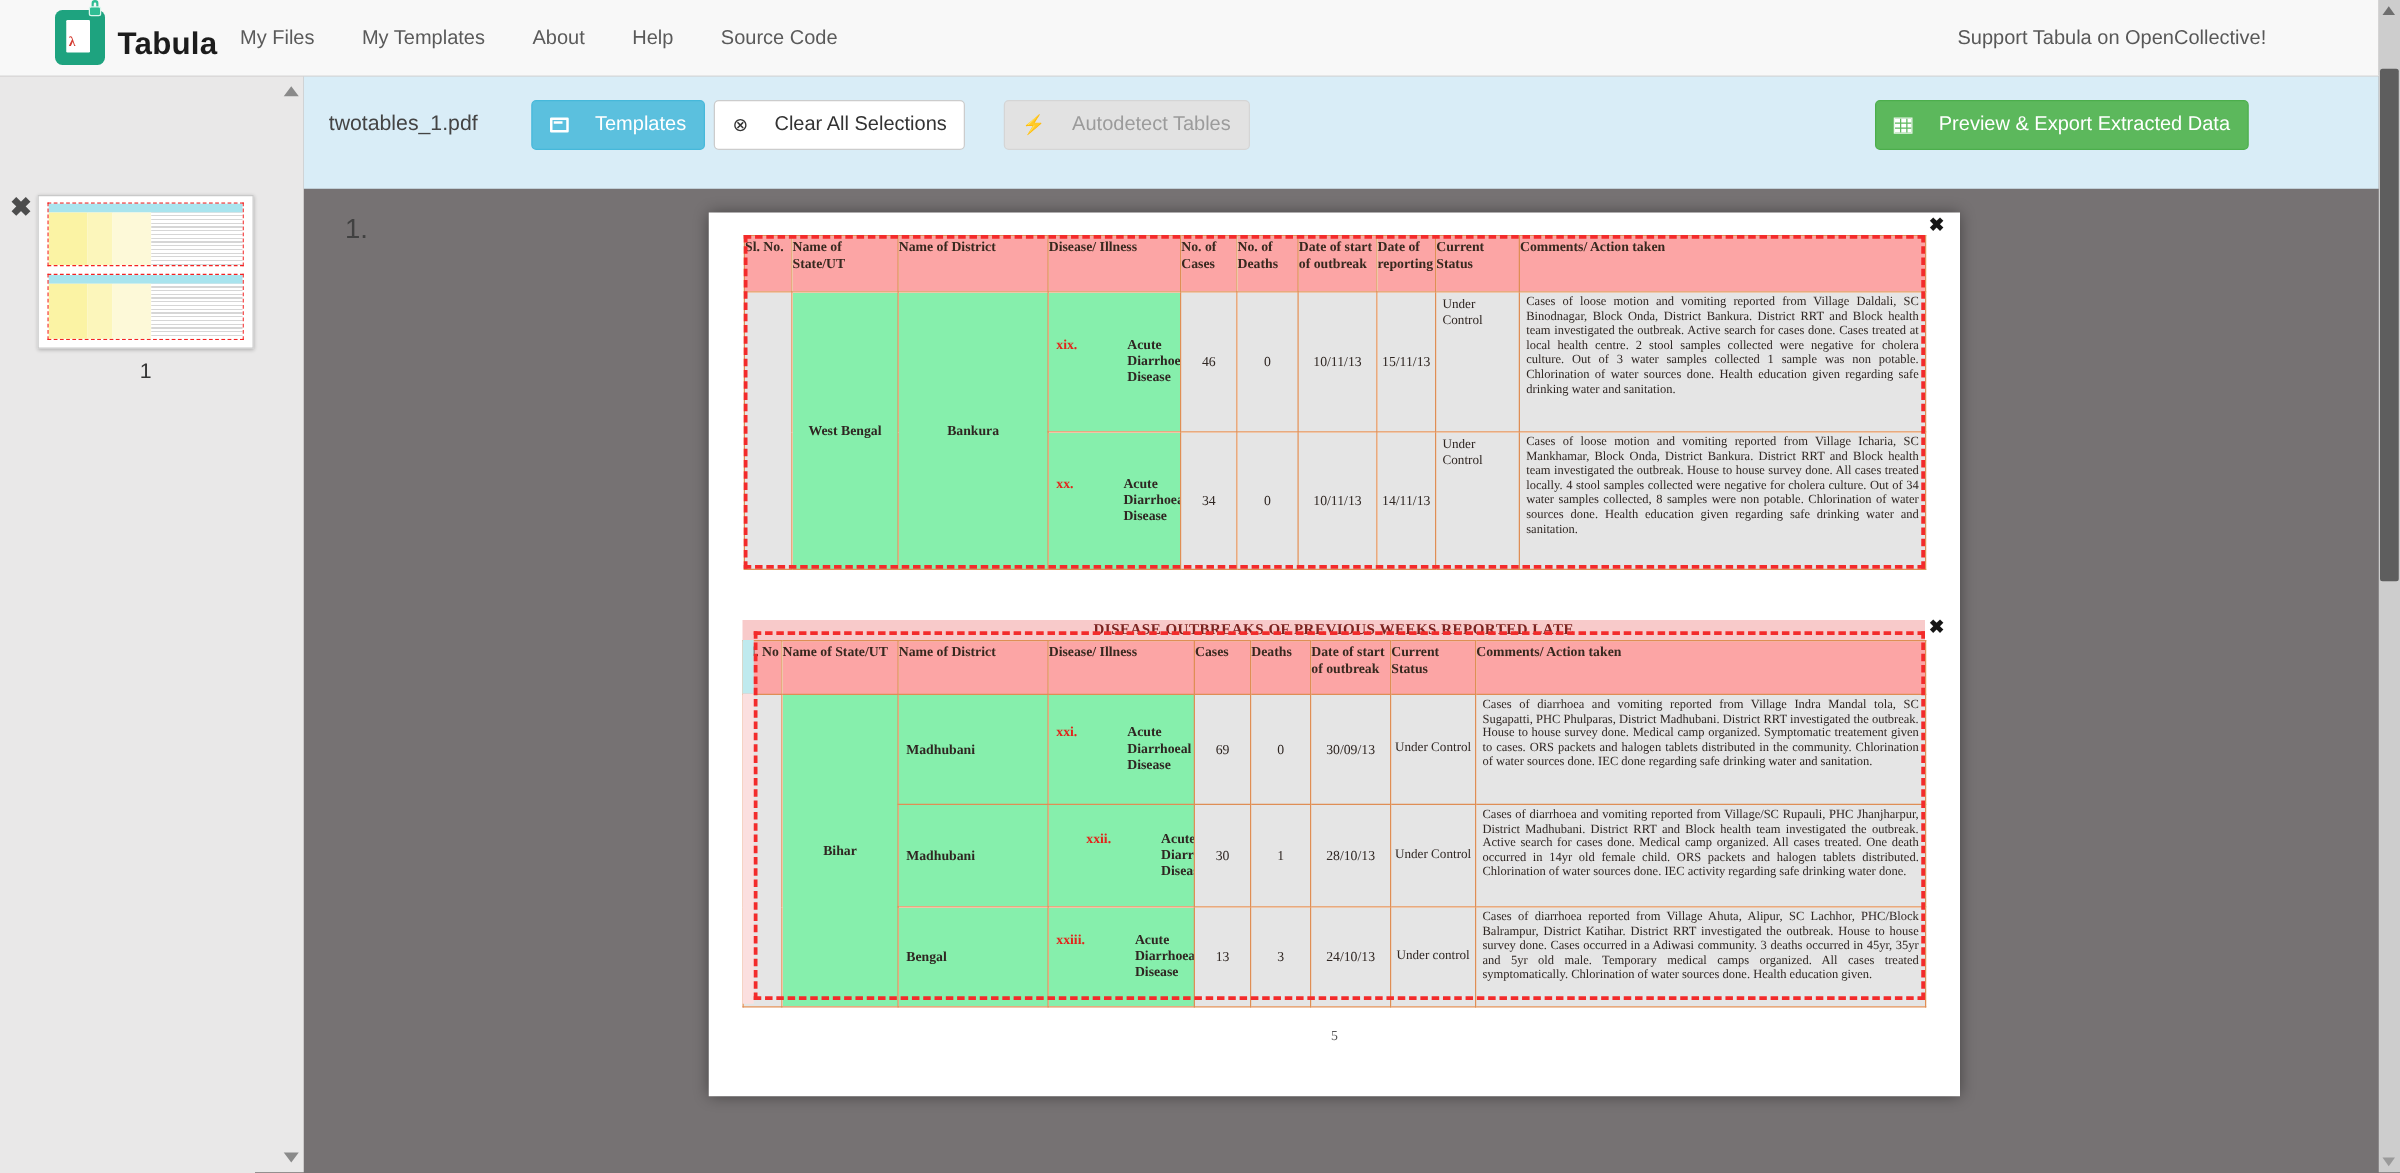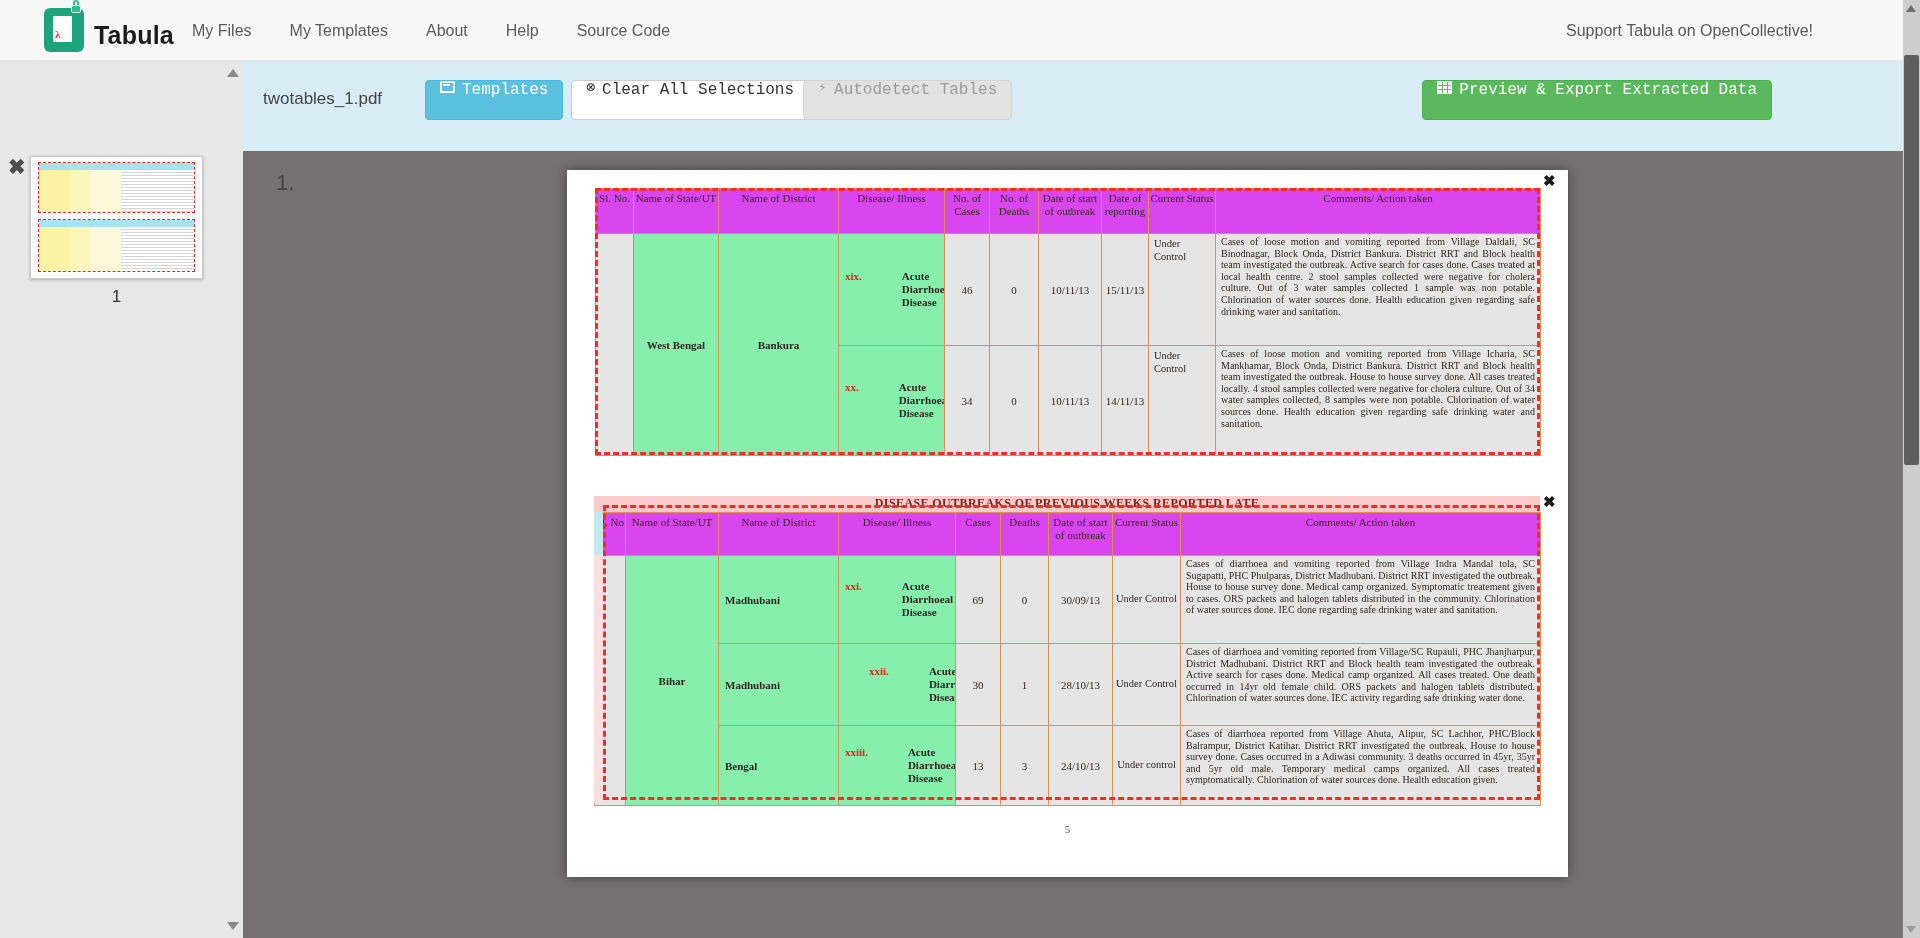--- a/index.html
+++ b/index.html
@@ -34,42 +34,42 @@
   .th-body { position:absolute; left:0; right:0; top:7px; bottom:0; display:flex; }
   .th-y1 { width:20%; background:#fbf3a4; }
   .th-y2 { width:13%; background:#fcf6bb; }
   .th-mid { width:20%; background:#fdf9d8; }
   .th-txt { flex:1; background:repeating-linear-gradient(#ffffff 0px, #ffffff 2px, #d6d6d6 2px, #d6d6d6 3px); }
   .thumb-label { position:absolute; left:30px; top:226px; width:173px; text-align:center; font-size:17px; color:#333; }
 
   
   .toolbar { position:absolute; left:243px; top:61px; right:17px; height:90px; background:#d9edf7; z-index:4; }
   .filename { position:absolute; left:20px; top:28px; font-size:17px; color:#444; }
-  .btn { position:absolute; top:19px; height:40px; border-radius:4px; font-size:16px; display:flex; gap:7px; padding:0 14px; cursor:pointer; border:1px solid transparent; white-space:nowrap;font-family:Liberation Mono, monospace; }
+  .btn { position:absolute; top:19px; height:40px; border-radius:4px; font-size:16px; display:flex; align-items:center; gap:21px; padding:0 14px; cursor:pointer; border:1px solid transparent; white-space:nowrap; }
   .btn-templates { left:182px; background:#5bc0de; border-color:#46b8da; color:#fff; }
   .btn-clear { left:328px; background:#ffffff; border-color:#cccccc; color:#333; }
   .btn-auto { left:560px; background:#e2e2e2; border-color:#d5d5d5; color:#9b9b9b; cursor:default; }
-  .btn-export { right:131px; background:#5cb85c; border-color:#4cae4c; color:#fff;margin-left:24px; }
+  .btn-export { right:104px; background:#5cb85c; border-color:#4cae4c; color:#fff;margin-left:24px; }
   .icon { font-size:15px; line-height:1; }
   .icon-grid { display:inline-block; width:15px; height:13px; background:
       linear-gradient(#fff,#fff); border:1px solid #eaf6ea; position:relative; }
   .icon-grid::before { content:""; position:absolute; left:0; right:0; top:3px; height:1px; background:#5cb85c; box-shadow:0 4px 0 #5cb85c; }
   .icon-grid::after { content:""; position:absolute; top:0; bottom:0; left:4px; width:1px; background:#5cb85c; box-shadow:5px 0 0 #5cb85c; }
   .icon-template { display:inline-block; width:15px; height:12px; border:2px solid #fff; border-radius:1px; position:relative; }
   .icon-template::after { content:""; position:absolute; left:1px; top:1px; width:7px; height:2px; background:#fff; }
 
   
   .main { position:absolute; left:243px; top:138px; right:17px; bottom:0; background:#767273; overflow:hidden; z-index:1; }
   .page-marker { position:absolute; left:33px; top:32px; font-size:22px; color:#414141; }
   .pdf-page { position:absolute; left:324px; top:32px; width:1001px; height:707px; background:#ffffff; box-shadow:0 0 12px rgba(0,0,0,0.45); font-family:"Liberation Serif", serif; color:#2f2622; }
 
   
   table.pdf { border-collapse:collapse; table-layout:fixed; }
   table.pdf td { border:1px solid #df8e55; overflow:hidden; }
-  .hdr td { background:#d946ef; font-weight:normal; text-align:center; vertical-align:top; font-size:11px; line-height:12.5px; color:#37291f; padding-top:3px; }
+  .hdr td { background:#fca5a5; font-weight:bold; vertical-align:top; font-size:11px; line-height:12.5px; color:#37291f; padding-top:3px; }
   .c-or { background:#86efac; }
   .c-pk { background:#e5e5e5; }
   .cell-center { text-align:center; vertical-align:middle; font-size:11px; }
   .cell-bold { font-weight:bold; font-size:11px; }
   .dis { display:flex; gap:4px; padding-left:6px; font-weight:bold; font-size:11px; line-height:13px; align-items:flex-start; }
   .rn { color:#e2241b; }
   .dtxt { width:66px;margin-left:36px; }
   .comments { font-size:10px; line-height:11.6px; text-align:justify; padding:2px 5px 0 5px; vertical-align:top; }
   .cwrap { overflow:visible; }
   .status-t1 { vertical-align:top; font-size:10.5px; line-height:12.5px; padding:4px 2px 0 5px; }

